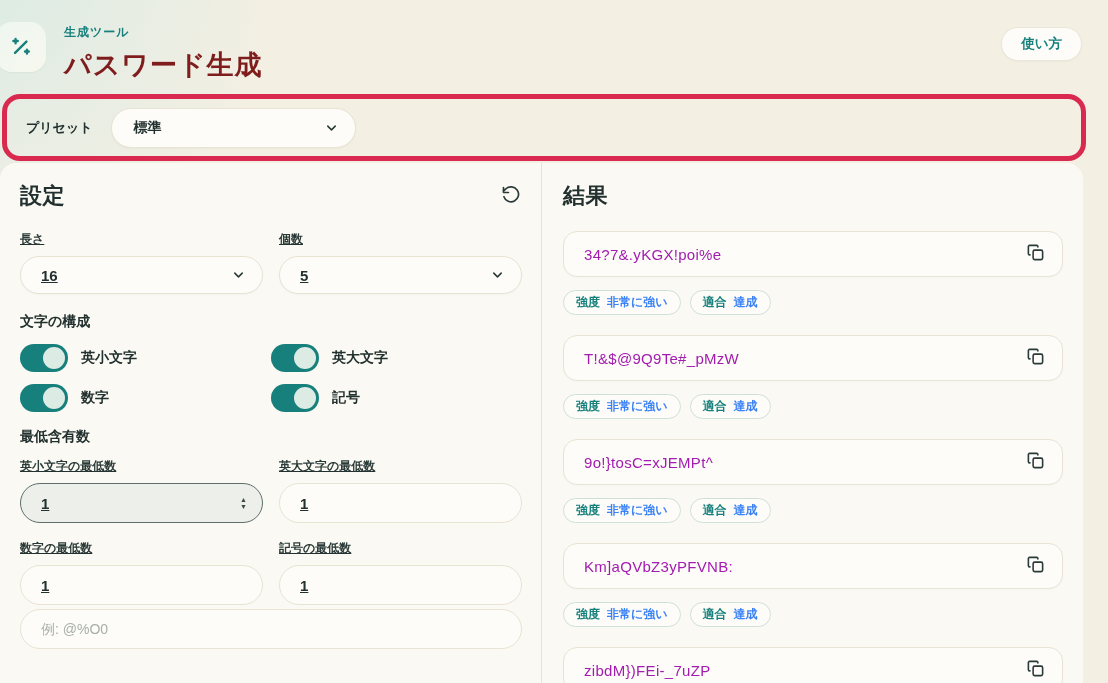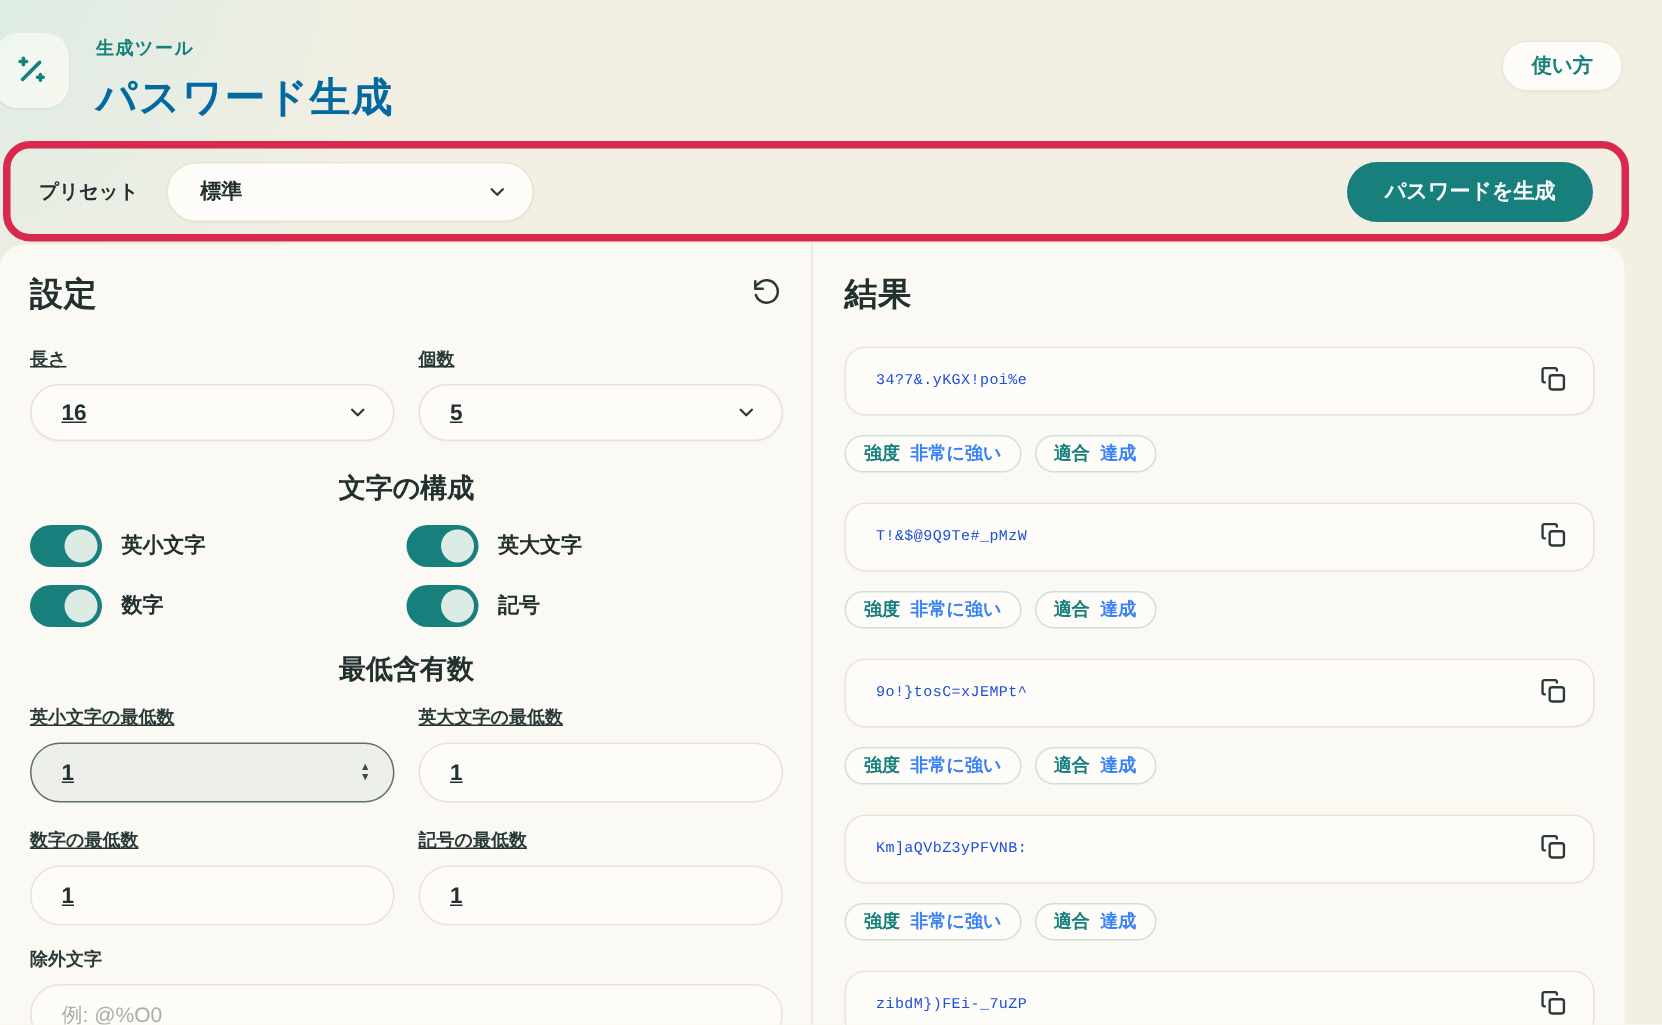--- a/index.html
+++ b/index.html
@@ -18,21 +18,21 @@
   .app-icon {
     position:absolute; left:-4px; top:22px; width:50px; height:50px;
     border-radius:16px;
     background:linear-gradient(135deg,#eef6f0 0%,#f7f8ef 100%);
     box-shadow:0 1px 2px rgba(0,0,0,0.04);
     display:flex; align-items:center; justify-content:center;
   }
   .app-icon svg { width:26px; height:26px; stroke:#17807c; fill:none; stroke-width:2.2; stroke-linecap:round; }
   .header-text { position:absolute; left:64px; top:24px; }
   .eyebrow { color:#17807c; font-size:12px; font-weight:700; letter-spacing:1px; }
-  .page-title { margin-top:6px; font-size:27px; font-weight:700; color:#0369a1; letter-spacing:1px;text-align:right; }
+  .page-title { margin-top:6px; font-size:27px; font-weight:700; color:#7f1d1d; letter-spacing:1px;text-align:right; }
   .help-btn {
     position:absolute; right:26px; top:27px; height:34px; padding:0 19px;
     border:1px solid #ece6d8; border-radius:17px; background:#fdfcf8;
     color:#17807c; font-size:13.5px; font-weight:700; line-height:32px;
     box-shadow:0 1px 2px rgba(0,0,0,0.03); cursor:pointer;
   }
 
   
   .preset-bar {
     position:absolute; left:2px; top:94px; width:1084px; height:67px;
@@ -71,21 +71,21 @@
   .reset-btn { width:22px; height:22px; background:none; border:none; cursor:pointer; padding:0; }
   .reset-btn svg { width:20px; height:20px; stroke:#2a3a38; fill:none; stroke-width:2; stroke-linecap:round; stroke-linejoin:round; }
 
   .field-label { font-size:12px; font-weight:700; color:#2a3a38; margin-bottom:8px; }
   .two-col { display:grid; grid-template-columns:1fr 1fr; column-gap:16px;text-decoration:underline; }
 
   .selects-row { margin-top:20px; }
   .select-pill { height:38px; }
   .select-pill .combo-value { font-size:15px; padding-left:20px; }
 
-  .sub-title { font-size:18px; font-weight:700; margin-top:19px;text-align:center; }
+  .sub-title { font-size:14px; font-weight:700; margin-top:19px; }
 
   .toggle-grid { margin-top:13px; display:grid; grid-template-columns:1fr 1fr; row-gap:12px; }
   .toggle-row { display:flex; align-items:center; cursor:pointer; }
   .switch {
     position:relative; width:48px; height:28px; border-radius:14px; background:#17807c; flex:0 0 auto;
   }
   .switch .knob {
     position:absolute; right:3px; top:3px; width:22px; height:22px; border-radius:50%;
     background:#dcebe3;
   }
@@ -121,21 +121,21 @@
   .text-field input::placeholder { color:#a8b0a6; opacity:1; }
 
   
   .result-item { margin-top:20px; }
   .result-item:first-of-type { margin-top:21px; }
   .pw-box {
     height:46px; background:#fdfcf8; border:1px solid #e9e3d3; border-radius:14px;
     display:flex; align-items:center; padding:0 16px 0 20px;
     box-shadow:0 1px 2px rgba(0,0,0,0.02);
   }
-  .pw-text { font-size:10px; color:#1d4ed8; letter-spacing:0.3px;font-family:Liberation Mono, monospace; }
+  .pw-text { font-size:15px; color:#a21caf; letter-spacing:0.3px; }
   .copy-btn { margin-left:auto; width:22px; height:22px; background:none; border:none; padding:0; cursor:pointer; }
   .copy-btn svg { width:19px; height:19px; stroke:#2a3a38; fill:none; stroke-width:2; stroke-linecap:round; stroke-linejoin:round; }
   .badge-row { display:flex; gap:9px; margin-top:13px; }
   .badge {
     height:25px; border:1px solid #cfe0d9; border-radius:13px; background:#fdfcf8;
     display:flex; align-items:center; padding:0 12px; font-size:12px; font-weight:700; gap:7px;
   }
   .badge .k { color:#17807c; }
   .badge .v { color:#3b82f6; }
 </style>
@@ -160,21 +160,20 @@
 <div class="preset-bar">
   <span class="preset-label">プリセット</span>
   <div class="combo preset-combo">
     <span class="combo-value">標準</span>
     <span class="chev">
       <svg viewBox="0 0 24 24">
           <polyline points="6 9 12 15 18 9"></polyline>
         </svg>
     </span>
   </div>
-  <button class="generate-btn">パスワードを生成</button>
 </div>
 
 <div class="main-card">
 
   <div class="col-left">
     <div class="panel-head">
       <div class="panel-title">設定</div>
       <button class="reset-btn">
         <svg viewBox="0 0 24 24">
             <polyline points="3 3 3 9 9 9"></polyline>
@@ -263,21 +262,20 @@
         </div>
       </div>
       <div>
         <div class="field-label">記号の最低数</div>
         <div class="num-field">
           <input type="text" value="1" style="">
         </div>
       </div>
     </div>
 
-    <div class="field-label" style="margin-top:10px">除外文字</div>
     <div class="text-field">
       <input type="text" placeholder="例: @%O0" style="">
     </div>
   </div>
 
   <div class="col-right">
     <div class="panel-head">
       <div class="panel-title">結果</div>
     </div>
 

